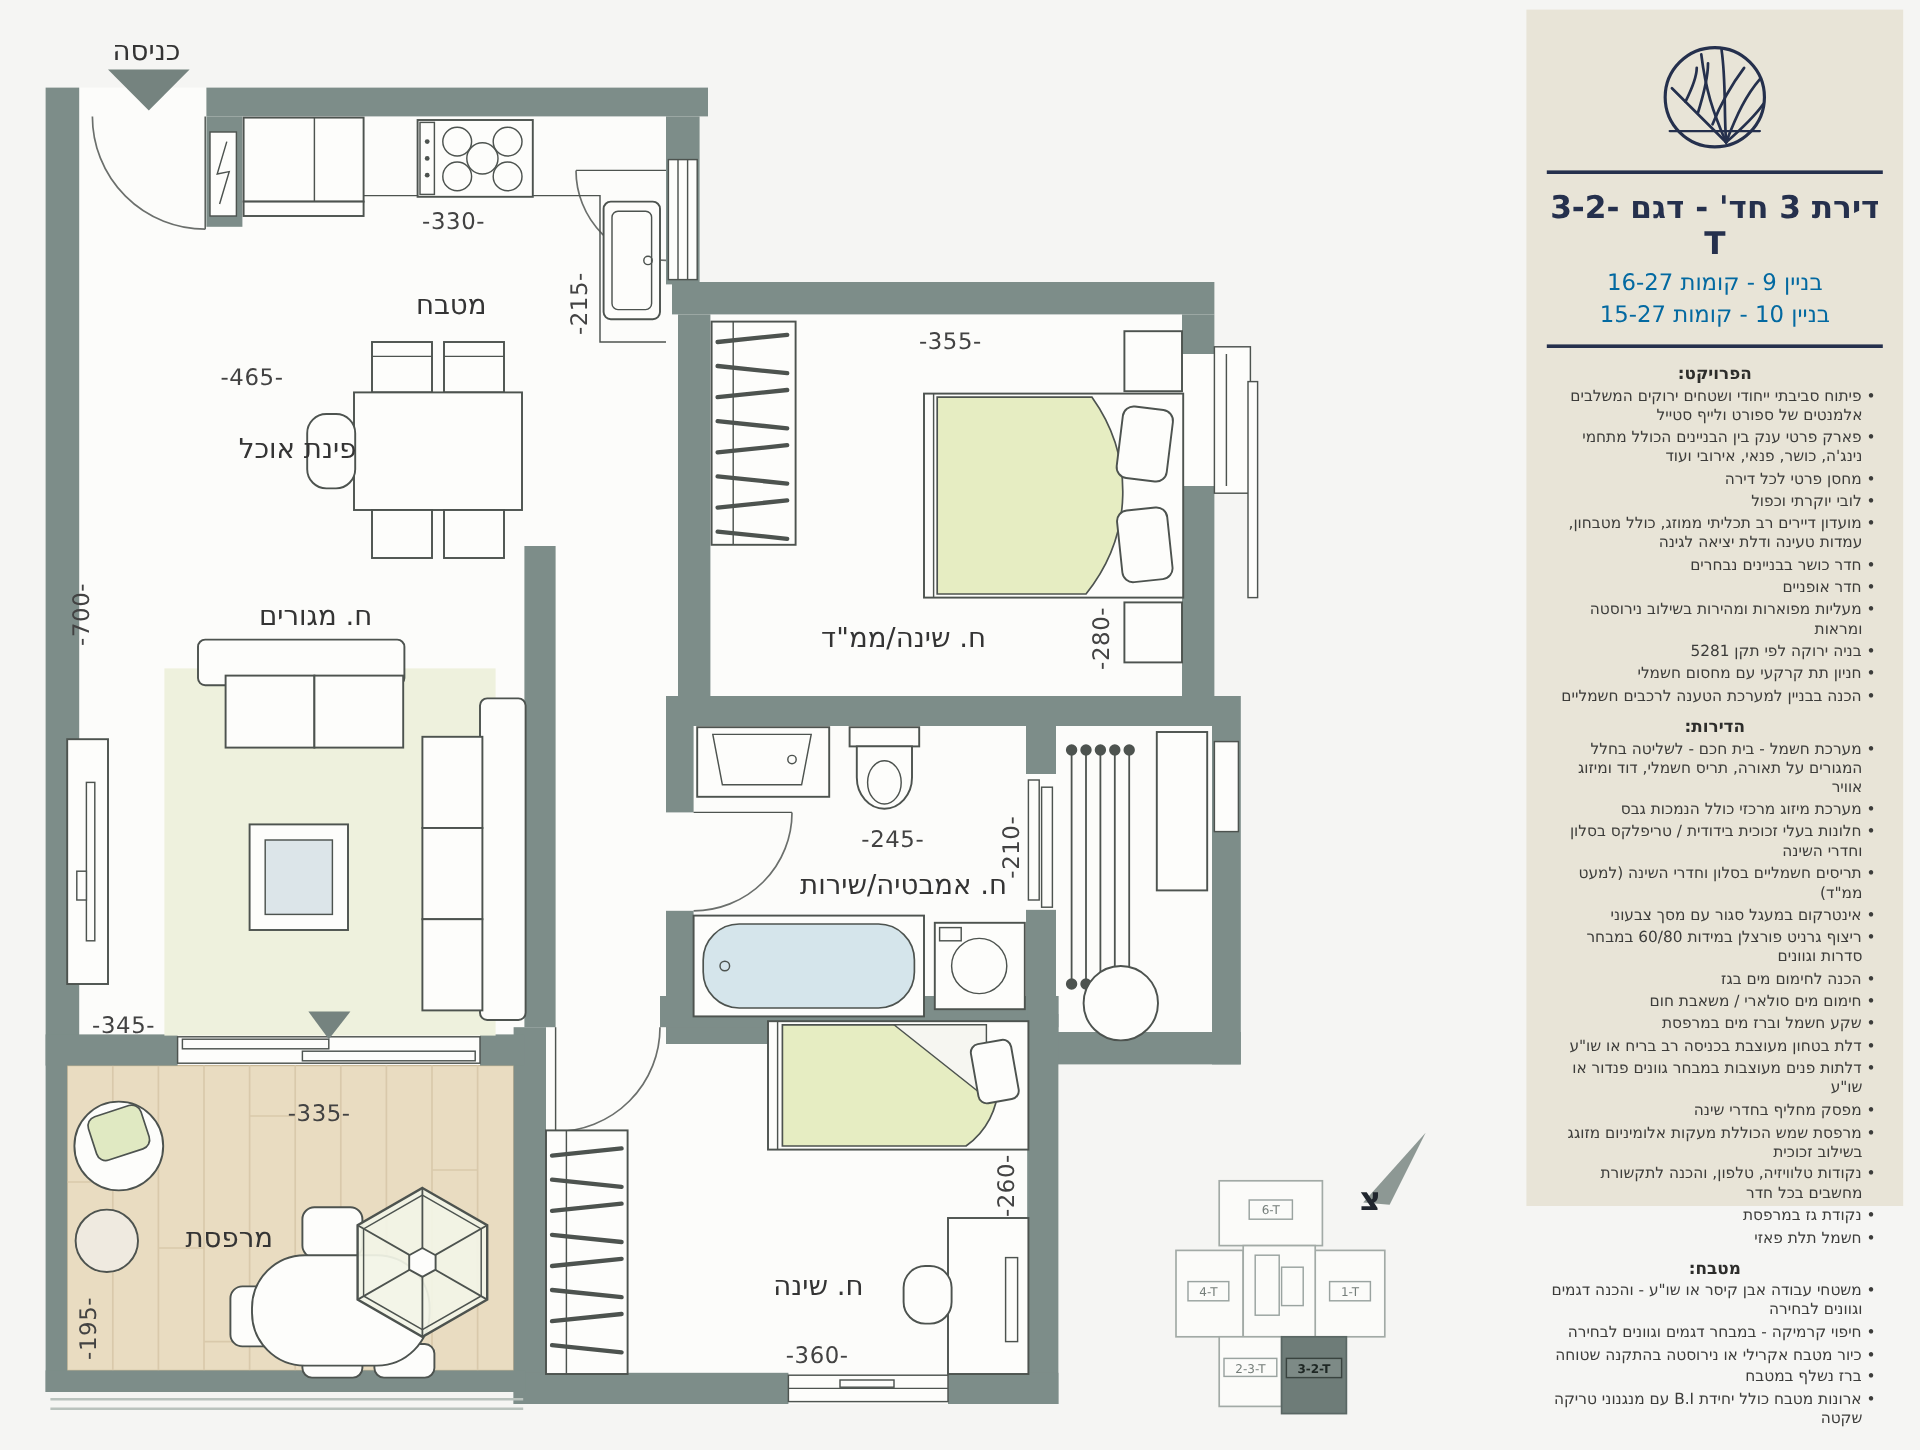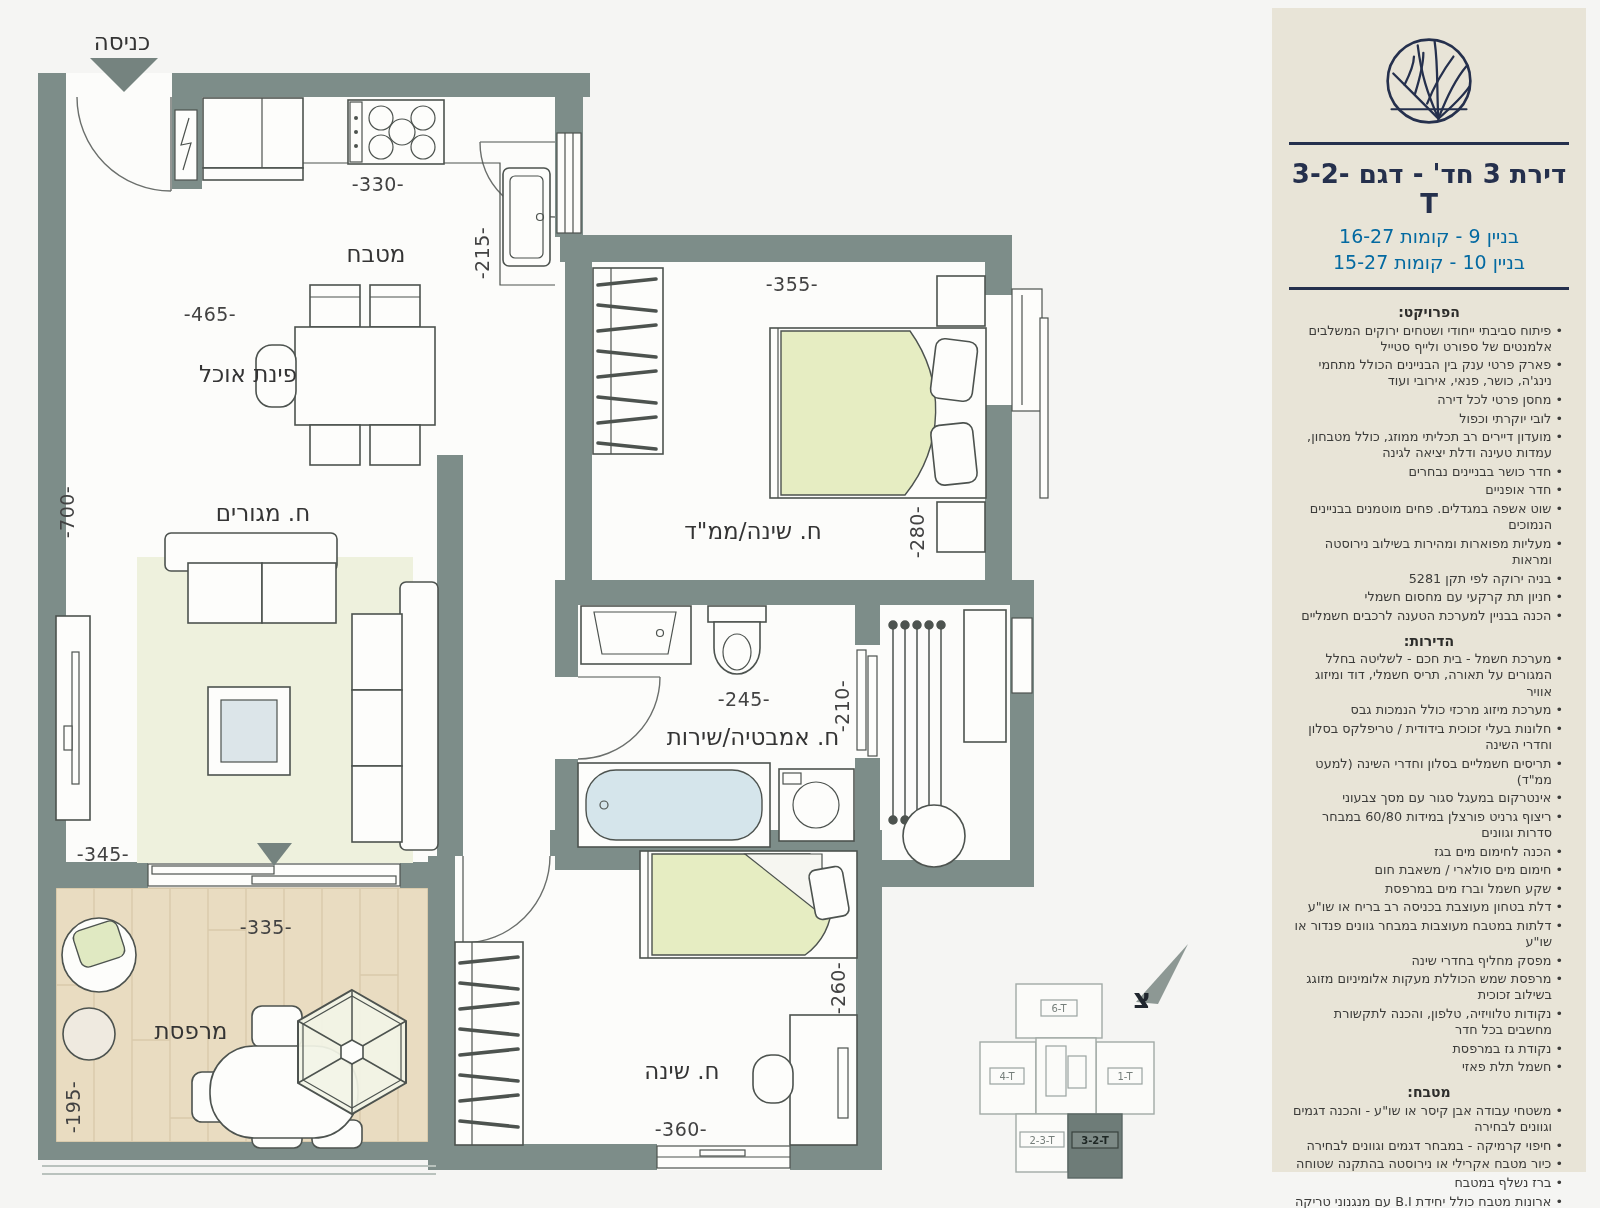--- a/index.html
+++ b/index.html
@@ -17,21 +17,21 @@
   .arc{stroke:#73777400;stroke:#6b6f6c;stroke-width:1.4;fill:none;}
   .rod{stroke:#4d534f;stroke-width:3.6;stroke-linecap:round;}
   .dim{font-size:19px;fill:#424242;letter-spacing:.5px;}
   .rlabel{font-size:23px;fill:#343434;}
   .klabel{font-size:10px;fill:#757e7a;}
   .kbox{fill:none;stroke:#9aa3a0;stroke-width:1.2;}
   .kblock{fill:#fbfbf9;stroke:#a2aaa6;stroke-width:1.4;}
 
   
   .panel{
-    position:absolute;left:1272px;top:8px;width:314px;height:1164px;
+    position:absolute;left:1272px;top:8px;width:314px;height:997px;
     background:#e8e4d7;box-sizing:border-box;padding:0 15px;
   }
   .logo{width:94px;height:94px;margin:26px auto 6px;}
   .rule{height:3px;background:#25304d;margin:14px 2px;}
   .title{font-size:26px;font-weight:bold;color:#25304d;text-align:center;margin:8px 0 6px;}
   .ltr{direction:ltr;unicode-bidi:isolate;}
   .bline{font-size:19px;color:#0369a1;text-align:center;margin:4px 0;font-weight:500;}
   .sec-head{font-weight:bold;font-size:14px;color:#2d2d2b;margin:9px 0 2px;text-align:center;}
   .sec-list{margin:1px 0 6px;padding:0 8px 0 0;list-style:none;}
   .sec-list li{font-size:12.8px;line-height:1.26;color:#3c3c3a;margin:2.5px 0;
@@ -407,39 +407,38 @@
   <div>
       <div class="sec-head">הפרויקט:</div>
       <ul class="sec-list">
         <li>פיתוח סביבתי ייחודי ושטחים ירוקים המשלבים אלמנטים של ספורט ולייף סטייל</li>
         <li>פארק פרטי ענק בין הבניינים הכולל מתחמי נינג'ה, כושר, פנאי, אירובי ועוד</li>
         <li>מחסן פרטי לכל דירה</li>
         <li>לובי יוקרתי וכפול</li>
         <li>מועדון דיירים רב תכליתי ממוזג, כולל מטבחון, עמדות טעינה ודלת יציאה לגינה</li>
         <li>חדר כושר בבניינים נבחרים</li>
         <li>חדר אופניים</li>
-        <li>שוט אשפה במגדלים. פחים מוטמנים בבניינים הנמוכים</li>
         <li>מעליות מפוארות ומהירות בשילוב נירוסטה ומראות</li>
         <li>בניה ירוקה לפי תקן 5281</li>
         <li>חניון תת קרקעי עם מחסום חשמלי</li>
         <li>הכנה בבניין למערכת הטענה לרכבים חשמליים</li>
       </ul>
       <div class="sec-head">הדירות:</div>
       <ul class="sec-list">
         <li>מערכת חשמל - בית חכם - לשליטה בחלל המגורים על תאורה, תריס חשמלי, דוד ומיזוג אוויר</li>
         <li>מערכת מיזוג מרכזי כולל הנמכות גבס</li>
         <li>חלונות בעלי זכוכית בידודית / טריפלקס בסלון וחדרי השינה</li>
         <li>תריסים חשמליים בסלון וחדרי השינה (למעט ממ"ד)</li>
         <li>אינטרקום במעגל סגור עם מסך צבעוני</li>
         <li>ריצוף גרניט פורצלן במידות 60/80 במבחר סדרות וגוונים</li>
         <li>הכנה לחימום מים בגז</li>
         <li>חימום מים סולארי / משאבת חום</li>
         <li>שקע חשמל וברז מים במרפסת</li>
         <li>דלת בטחון מעוצבת בכניסה רב בריח או שו"ע</li>
-        <li>דלתות במטבח מעוצבות במבחר גוונים פנדור או שו"ע</li>
+        <li>דלתות פנים מעוצבות במבחר גוונים פנדור או שו"ע</li>
         <li>מפסק מחליף בחדרי שינה</li>
         <li>מרפסת שמש הכוללת מעקות אלומיניום מזוגג בשילוב זכוכית</li>
         <li>נקודות טלוויזיה, טלפון, והכנה לתקשורת מחשבים בכל חדר</li>
         <li>נקודת גז במרפסת</li>
         <li>חשמל תלת פאזי</li>
       </ul>
       <div class="sec-head">מטבח:</div>
       <ul class="sec-list">
         <li>משטחי עבודה אבן קיסר או שו"ע - והכנה דגמים וגוונים לבחירה</li>
         <li>חיפוי קרמיקה - במבחר דגמים וגוונים לבחירה</li>

